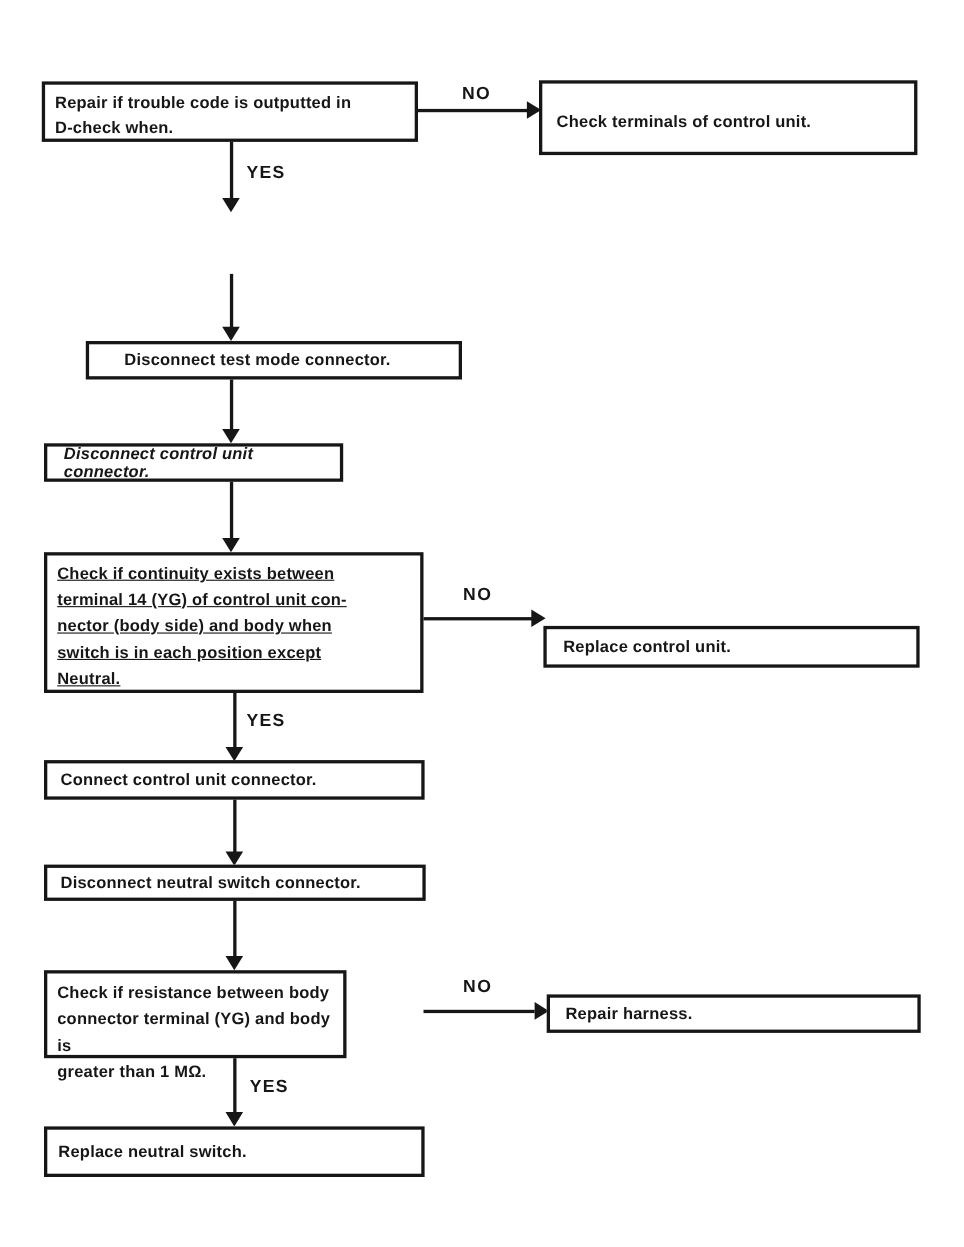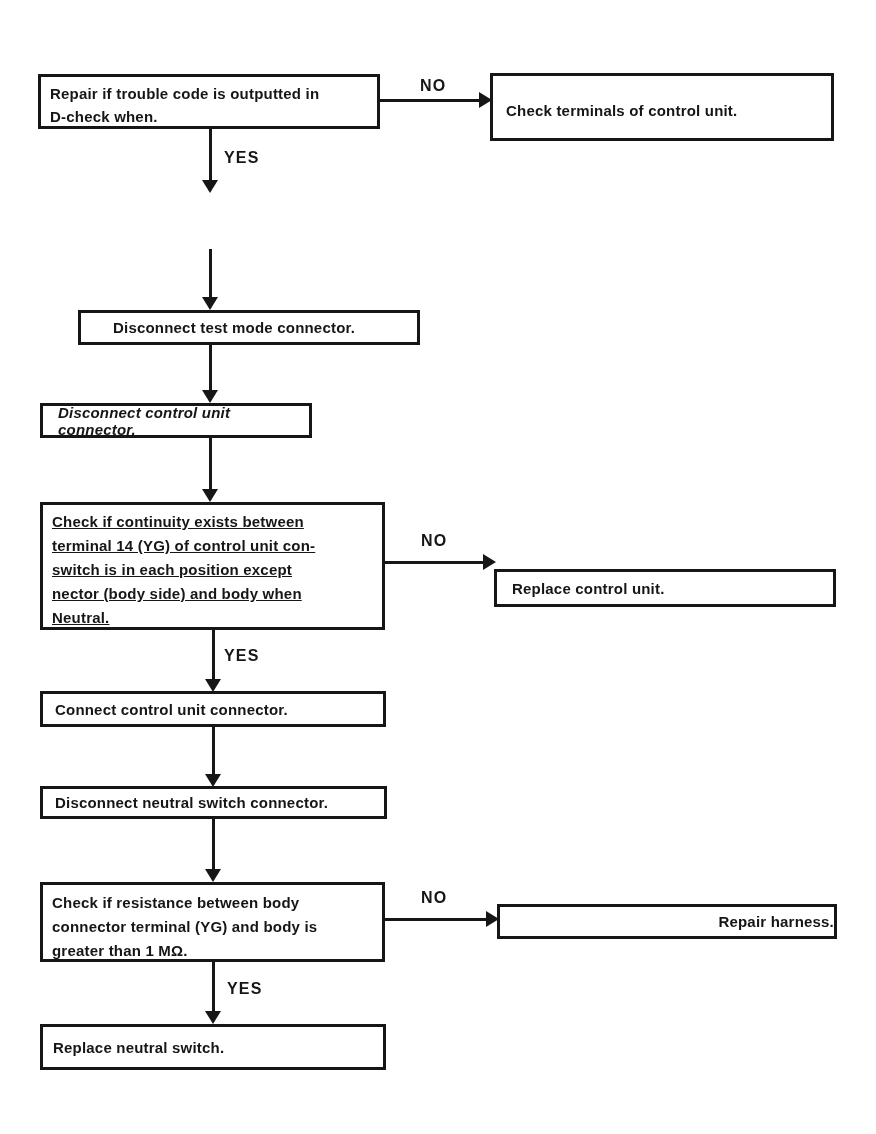--- a/index.html
+++ b/index.html
@@ -27,22 +27,22 @@
   
   .n-check-trouble   { left: 38px;  top: 74px;   width: 342px; height: 55px;  padding: 5px 6px 0 9px;  line-height: 23px; }
   .n-check-terminals { left: 490px; top: 73px;   width: 344px; height: 68px;  padding: 7px 6px 0 13px; line-height: 22px; }
   .n-turn-ignition   { left: 37px;  top: 192px;  width: 345px; height: 57px;  padding: 5px 6px 0 62px; line-height: 24px; border-radius: 28px; }
   .n-disc-test       { left: 40px;  top: 310px;  width: 342px; height: 35px;  padding-left: 32px; margin-left: 38px; }
   .n-disc-cu         { left: 40px;  top: 403px;  width: 272px; height: 35px;  padding-left: 15px; font-style: italic; }
   .n-continuity      { left: 40px;  top: 502px;  width: 345px; height: 128px; padding: 5px 6px 0 9px;  line-height: 24px; text-decoration: underline; }
   .n-replace-cu      { left: 494px; top: 545px;  width: 342px; height: 38px;  padding-left: 15px; margin-top: 24px; }
   .n-connect-cu      { left: 40px;  top: 691px;  width: 346px; height: 36px;  padding-left: 12px; }
   .n-disc-neutral    { left: 40px;  top: 786px;  width: 347px; height: 33px;  padding-left: 12px; }
-  .n-resistance      { left: 40px;  top: 882px;  width: 345px; height: 80px;  padding: 6px 6px 0 9px;  line-height: 24px; }
-  .n-repair-harness  { left: 497px; top: 904px;  width: 340px; height: 35px;  padding-left: 14px; justify-content: flex-end; }
+  .n-resistance      { left: 40px;  top: 882px;  width: 275px; height: 80px;  padding: 6px 6px 0 9px;  line-height: 24px; }
+  .n-repair-harness  { left: 497px; top: 904px;  width: 340px; height: 35px;  padding-left: 14px; }
   .n-replace-neutral { left: 40px;  top: 1024px; width: 346px; height: 46px;  padding-left: 10px; }
 
   
   .vl { position: absolute; width: 3px; background: #161616; }
   .v1 { left: 209px; top: 129px; height: 52px; }
   .v2 { left: 209px; top: 249px; height: 49px; }
   .v3 { left: 209px; top: 345px; height: 46px; }
   .v4 { left: 209px; top: 438px; height: 52px; }
   .v5 { left: 212px; top: 630px; height: 50px; }
   .v6 { left: 212px; top: 727px; height: 48px; }
@@ -115,22 +115,22 @@
   <div class="node n-disc-cu vcenter">
     <span class="ln">Disconnect control unit connector.</span>
   </div>
 
   <div class="vl v4"></div>
   <div class="ad ad4"></div>
 
   <div class="node n-continuity">
     <span class="ln">Check if continuity exists between</span>
     <span class="ln">terminal 14 (YG) of control unit con-</span>
+    <span class="ln">nector (body side) and body when</span>
     <span class="ln">switch is in each position except</span>
-    <span class="ln">nector (body side) and body when</span>
     <span class="ln">Neutral.</span>
   </div>
   <span class="elabel no2">NO</span>
   <div class="hl h2"></div>
   <div class="ar ar2"></div>
   <div class="node n-replace-cu vcenter">
     <span class="ln">Replace control unit.</span>
   </div>
 
   <span class="elabel yes2">YES</span>

